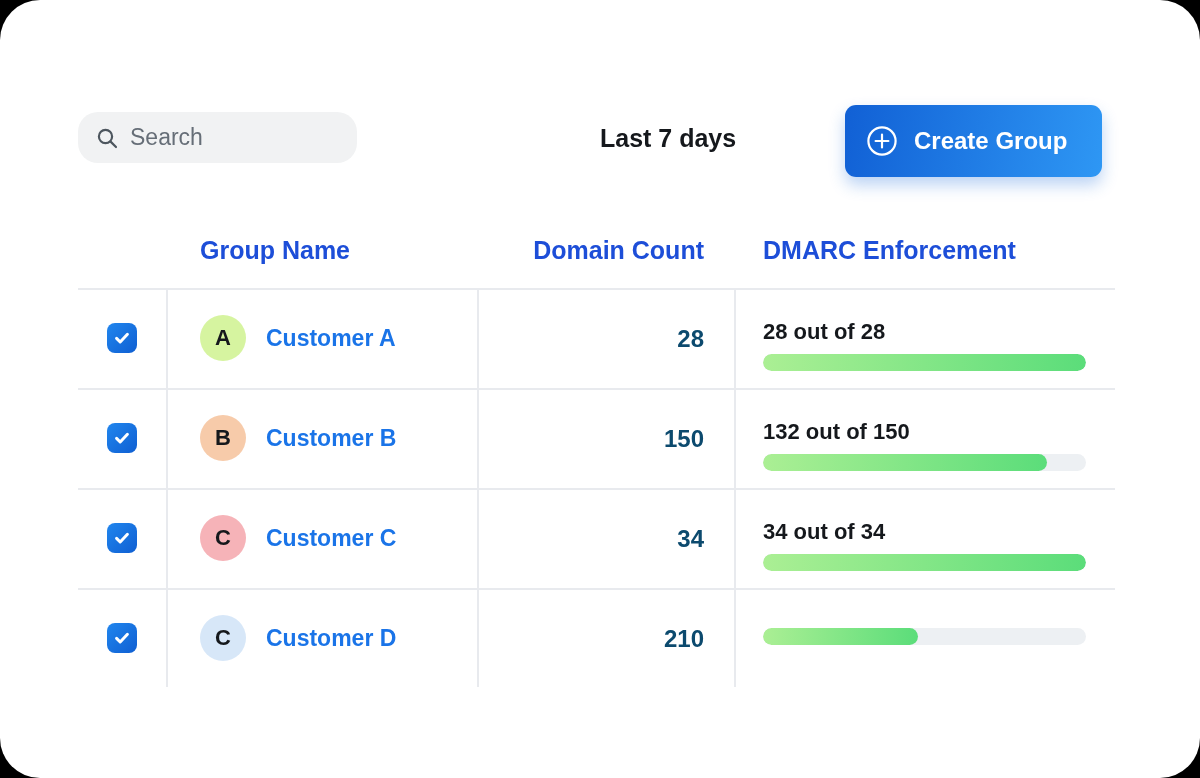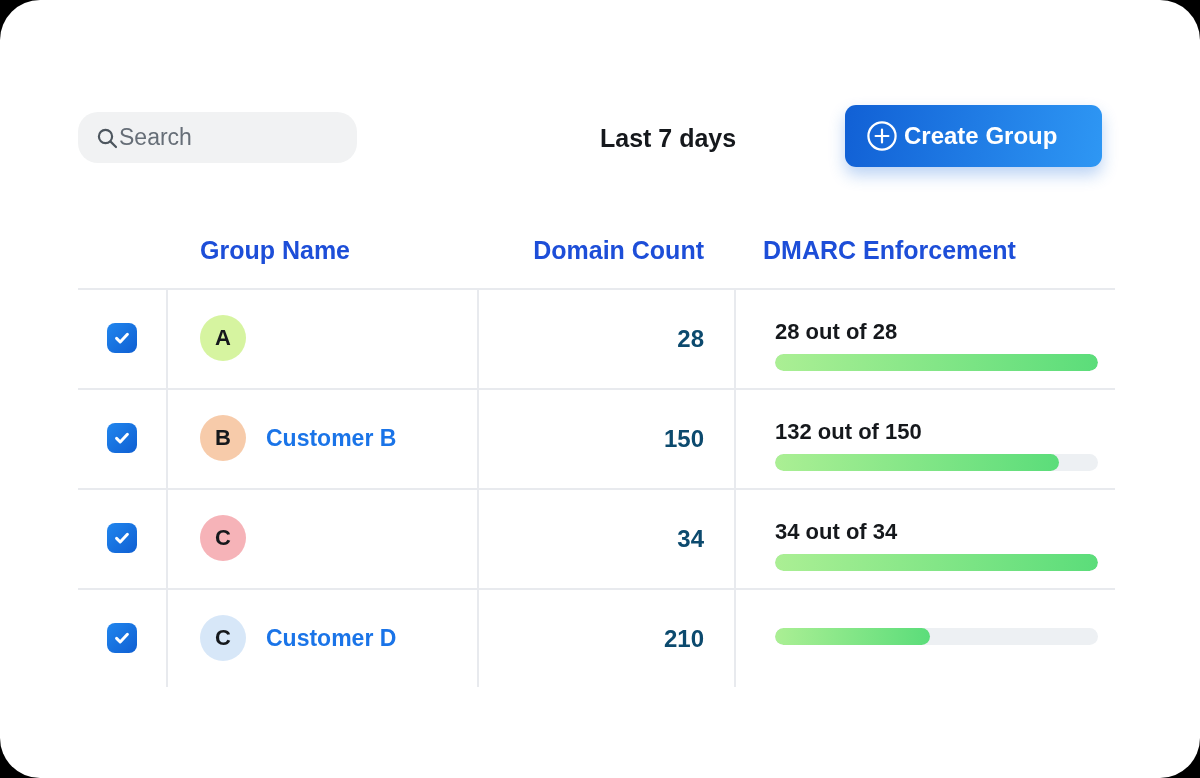--- a/index.html
+++ b/index.html
@@ -6,35 +6,35 @@
   html,body { width:1200px; height:778px; }
   body { background:#000; font-family:"Liberation Sans", sans-serif; }
   .card {
     position:relative; width:1200px; height:778px;
     background:#ffffff; border-radius:40px; overflow:hidden;
   }
   
   .search {
     position:absolute; left:78px; top:112px; width:279px; height:51px;
     background:#f1f2f3; border-radius:20px;
-    display:flex; align-items:center; padding-left:17px; 
+    display:flex; align-items:center; padding-left:17px; gap:11px;
     cursor:text;
   }
   .search-text { font-size:23px; color:#666e77; }
   .date-range {
     position:absolute; left:600px; top:124px; width:193px;
     text-align:left; font-size:25px; font-weight:600; color:#15181c;
     cursor:pointer;
   }
   .create-btn {
-    position:absolute; left:845px; top:105px; width:257px; height:62px;
+    position:absolute; left:845px; top:105px; width:257px; height:72px;
     border:none; border-radius:11px;
     background:linear-gradient(100deg,#1160d5 0%,#2e97f4 100%);
     box-shadow:0 8px 16px rgba(30,110,220,.30);
-    display:flex; align-items:center; padding-left:21px; gap:6px;
+    display:flex; align-items:center; padding-left:21px; gap:16px;
     cursor:pointer;
   }
   .create-btn span { font-size:24px; font-weight:600; color:#ffffff; }
   
   .col-head { position:absolute; font-size:25px; font-weight:700; color:#1d4ed8; top:236px; }
   .h-group { left:200px; }
   .h-domain { left:478px; width:226px; text-align:right; }
   .h-dmarc { left:763px; }
   
   .hline { position:absolute; left:78px; width:1037px; height:2px; background:#e8eaee; }
@@ -57,21 +57,21 @@
   .name {
     position:absolute; left:188px; top:0; height:99px;
     display:flex; align-items:center;
     font-size:23px; font-weight:600; color:#1a74e8; cursor:pointer;
   }
   .count {
     position:absolute; left:320px; width:306px; top:0; height:99px;
     display:flex; align-items:center; justify-content:flex-end;
     font-size:24px; font-weight:600; color:#0c4a6e;
   }
-  .dmarc { position:absolute; left:685px; top:30px; width:323px;margin-left:12px; }
+  .dmarc { position:absolute; left:685px; top:30px; width:323px; }
   .dmarc-label { font-size:22px; font-weight:600; color:#15181c; }
   .bar-track {
     margin-top:9px; width:323px; height:17px; border-radius:9px;
     background:#edf0f3; overflow:hidden;
   }
   .bar-fill {
     height:100%; border-radius:9px;
     background:linear-gradient(90deg,#abef94 0%,#5bdd7a 100%);
   }
 </style>
@@ -112,20 +112,21 @@
 
   <div class="row" style="top:289px">
     <div class="checkbox">
       <svg width="20" height="20" viewBox="0 0 24 24">
           <path d="M5.5 12.5l4.3 4.3L18.5 7.6" stroke="#fff" stroke-width="3.6" fill="none" stroke-linecap="round" stroke-linejoin="round"></path>
         </svg>
     </div>
     <div class="avatar" style="background: rgb(214, 244, 160);">
         <span>A</span>
       </div>
+    <div class="name">Customer A</div>
     <div class="count">28</div>
     <div class="dmarc">
       <div class="dmarc-label">28 out of 28</div>
       <div class="bar-track">
           <div class="bar-fill" style="width: 100%;"></div>
         </div>
     </div>
   </div>
 
   <div class="row" style="top:389px">
@@ -149,20 +150,21 @@
 
   <div class="row" style="top:489px">
     <div class="checkbox">
       <svg width="20" height="20" viewBox="0 0 24 24">
           <path d="M5.5 12.5l4.3 4.3L18.5 7.6" stroke="#fff" stroke-width="3.6" fill="none" stroke-linecap="round" stroke-linejoin="round"></path>
         </svg>
     </div>
     <div class="avatar" style="background: rgb(246, 179, 184);">
         <span>C</span>
       </div>
+    <div class="name">Customer C</div>
     <div class="count">34</div>
     <div class="dmarc">
       <div class="dmarc-label">34 out of 34</div>
       <div class="bar-track">
           <div class="bar-fill" style="width: 100%;"></div>
         </div>
     </div>
   </div>
 
   <div class="row" style="top:589px">

